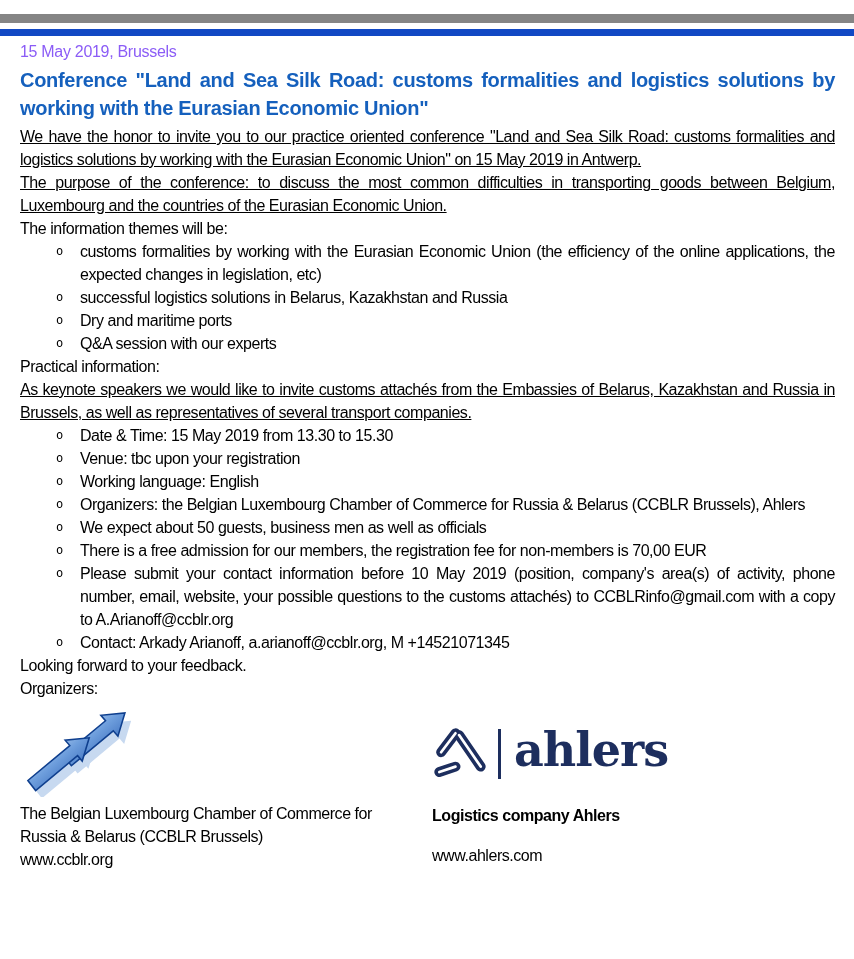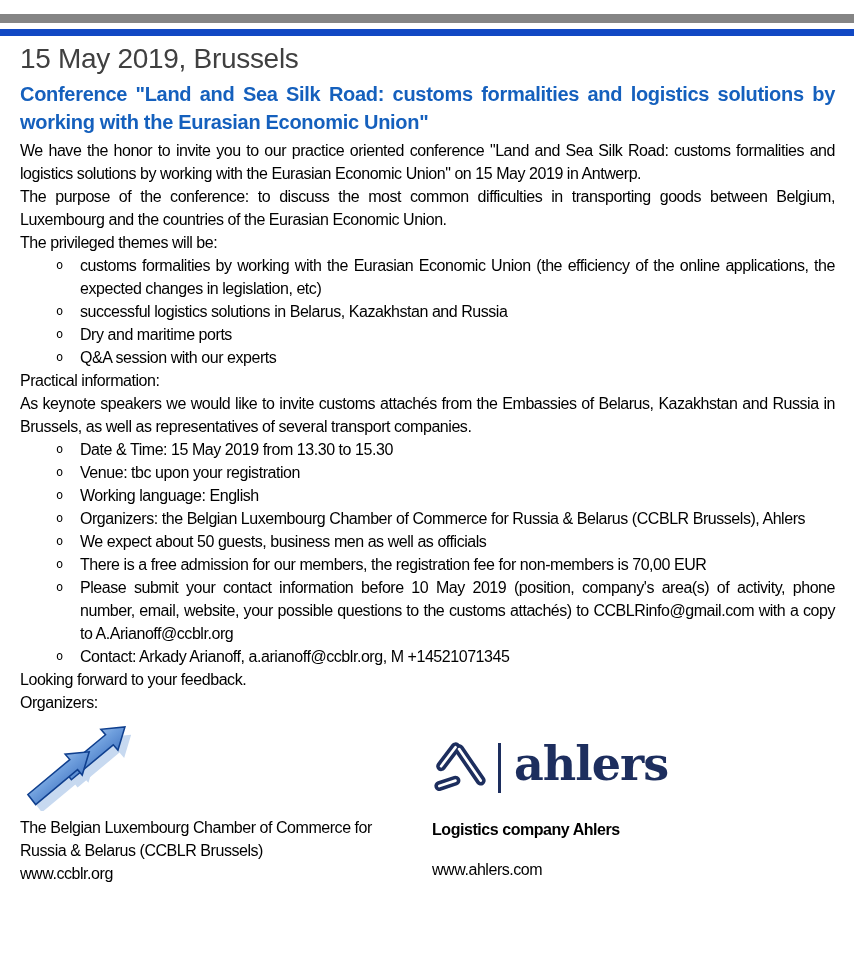--- a/index.html
+++ b/index.html
@@ -13,25 +13,25 @@
   .issue { color:#1a1a1a; font-size:12.5px; font-weight:bold; margin-top:3px; letter-spacing:-0.2px; }
   .mast-title { display:flex; margin-left:62px; margin-top:-6px; font-size:33px; letter-spacing:-0.5px; line-height:1; }
   .page-number { color:#14161d; }
   .section-title { color:#c1152f; margin-left:10px; }
 
   .gray-bar  { height:9px;  background:#858585; margin-top:14px; }
   .blue-rule { height:7px;  background:#1148c4; margin-top:6px; }
 
   
   main { padding:7px 19px 0 20px; }
-  .date-line { color:#404040; font-size:28px; letter-spacing:-0.3px; margin:0 0 5px; }
+  .date-line { color:#8b5cf6; font-size:16px; letter-spacing:-0.3px; margin:0 0 5px; }
   .conf-title { color:#1560bd; font-size:20px; font-weight:bold; line-height:28px;
                 text-align:justify; letter-spacing:-0.3px; margin:0 0 3px; }
   p.body { font-size:16px; line-height:23px; letter-spacing:-0.45px; margin:0; }
-  .just { text-align:justify; }
+  .just { text-align:justify;text-decoration:underline; }
   ul.blist { list-style:none; margin:0; padding:0; }
   ul.blist li { display:flex; font-size:16px; line-height:23px; letter-spacing:-0.45px; }
   ul.blist .mk { flex:none; width:24px; margin-left:36px; font-family:"DejaVu Sans Mono", monospace;
                  font-size:12px; line-height:23px; }
   ul.blist .tx { flex:1; text-align:justify; }
 
   
   .orgs { display:flex; padding:0 20px; margin-top:5px; }
   .org-left { width:412px; }
   .org-right { flex:1; padding-top:12px; }
@@ -55,21 +55,21 @@
 
   <div class="gray-bar"></div>
   <div class="blue-rule"></div>
 
   <main>
     <p class="date-line">15 May 2019, Brussels</p>
     <h1 class="conf-title">Conference "Land and Sea Silk Road: customs formalities and logistics solutions by working with the Eurasian Economic Union"</h1>
 
     <p class="body just">We have the honor to invite you to our practice oriented conference "Land and Sea Silk Road: customs formalities and logistics solutions by working with the Eurasian Economic Union" on 15 May 2019 in Antwerp.</p>
     <p class="body just">The purpose of the conference: to discuss the most common difficulties in transporting goods between Belgium, Luxembourg and the countries of the Eurasian Economic Union.</p>
-    <p class="body">The privileged themes will be:</p>
+    <p class="body">The information themes will be:</p>
 
     <ul class="blist">
       <li>
         <span class="mk">o</span>
         <span class="tx">customs formalities by working with the Eurasian Economic Union (the efficiency of the online applications, the expected changes in legislation, etc)</span>
       </li>
       <li>
         <span class="mk">o</span>
         <span class="tx">successful logistics solutions in Belarus, Kazakhstan and Russia</span>
       </li>

